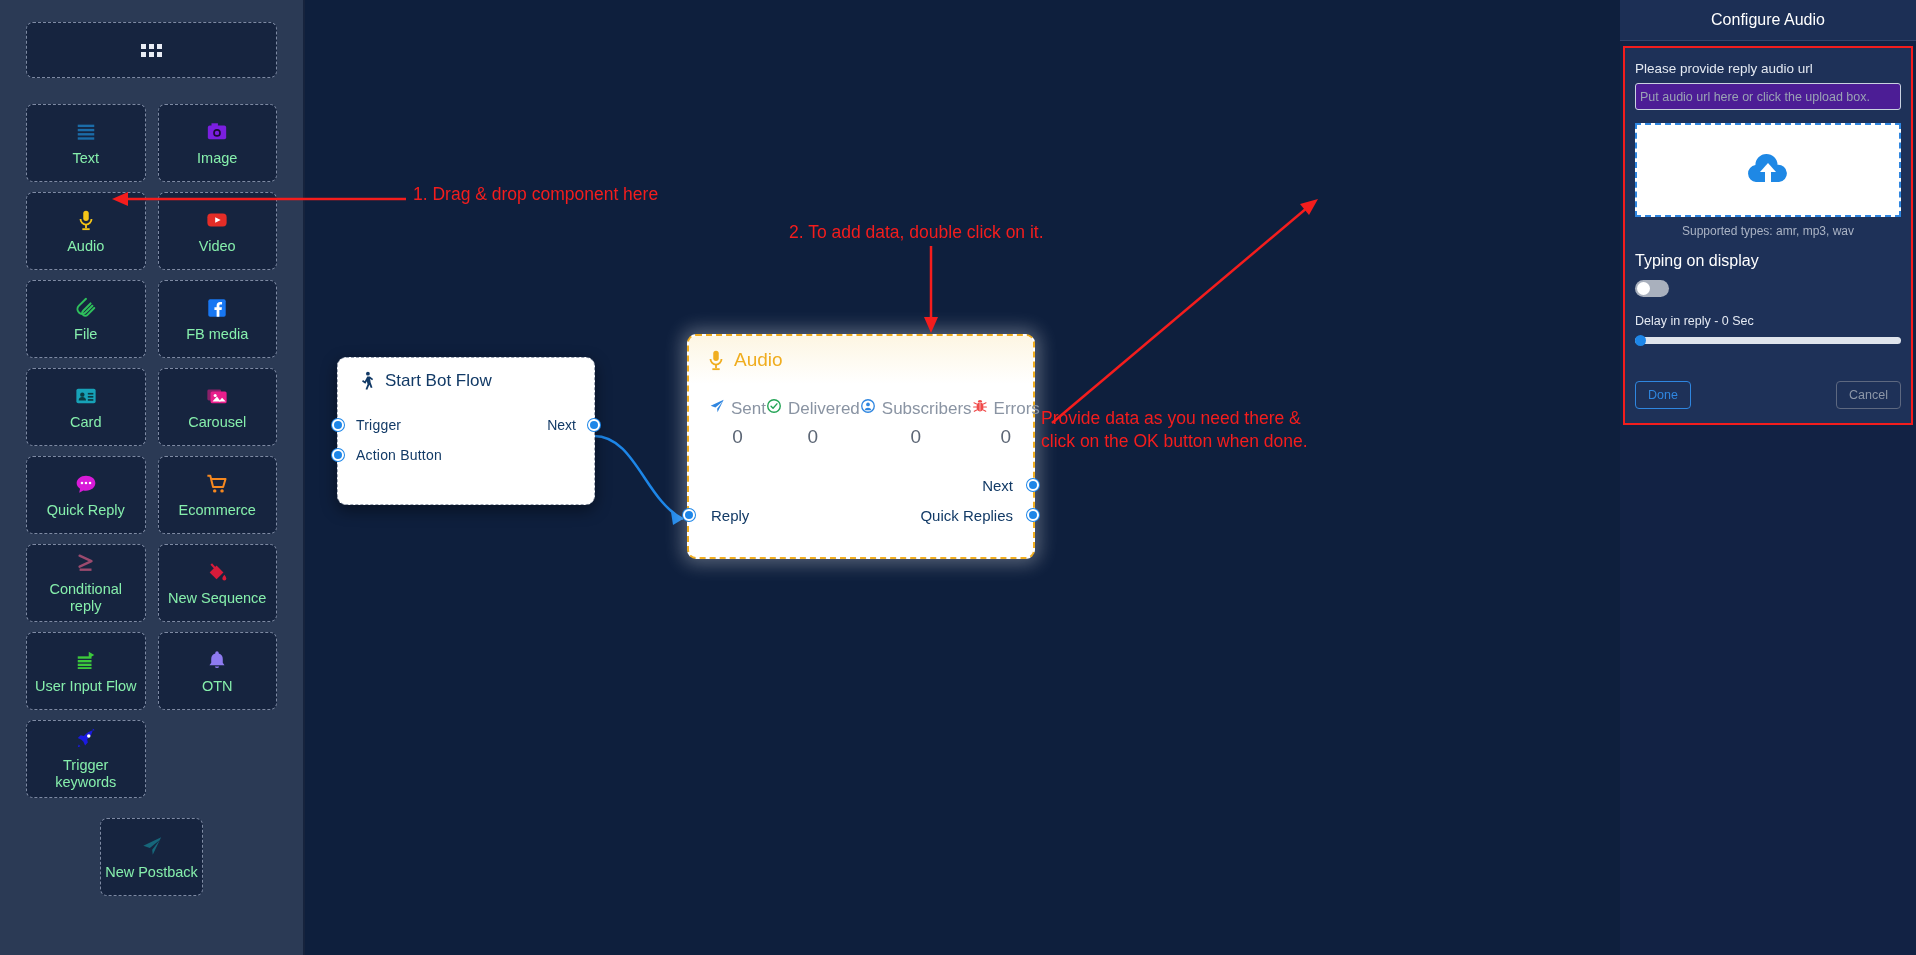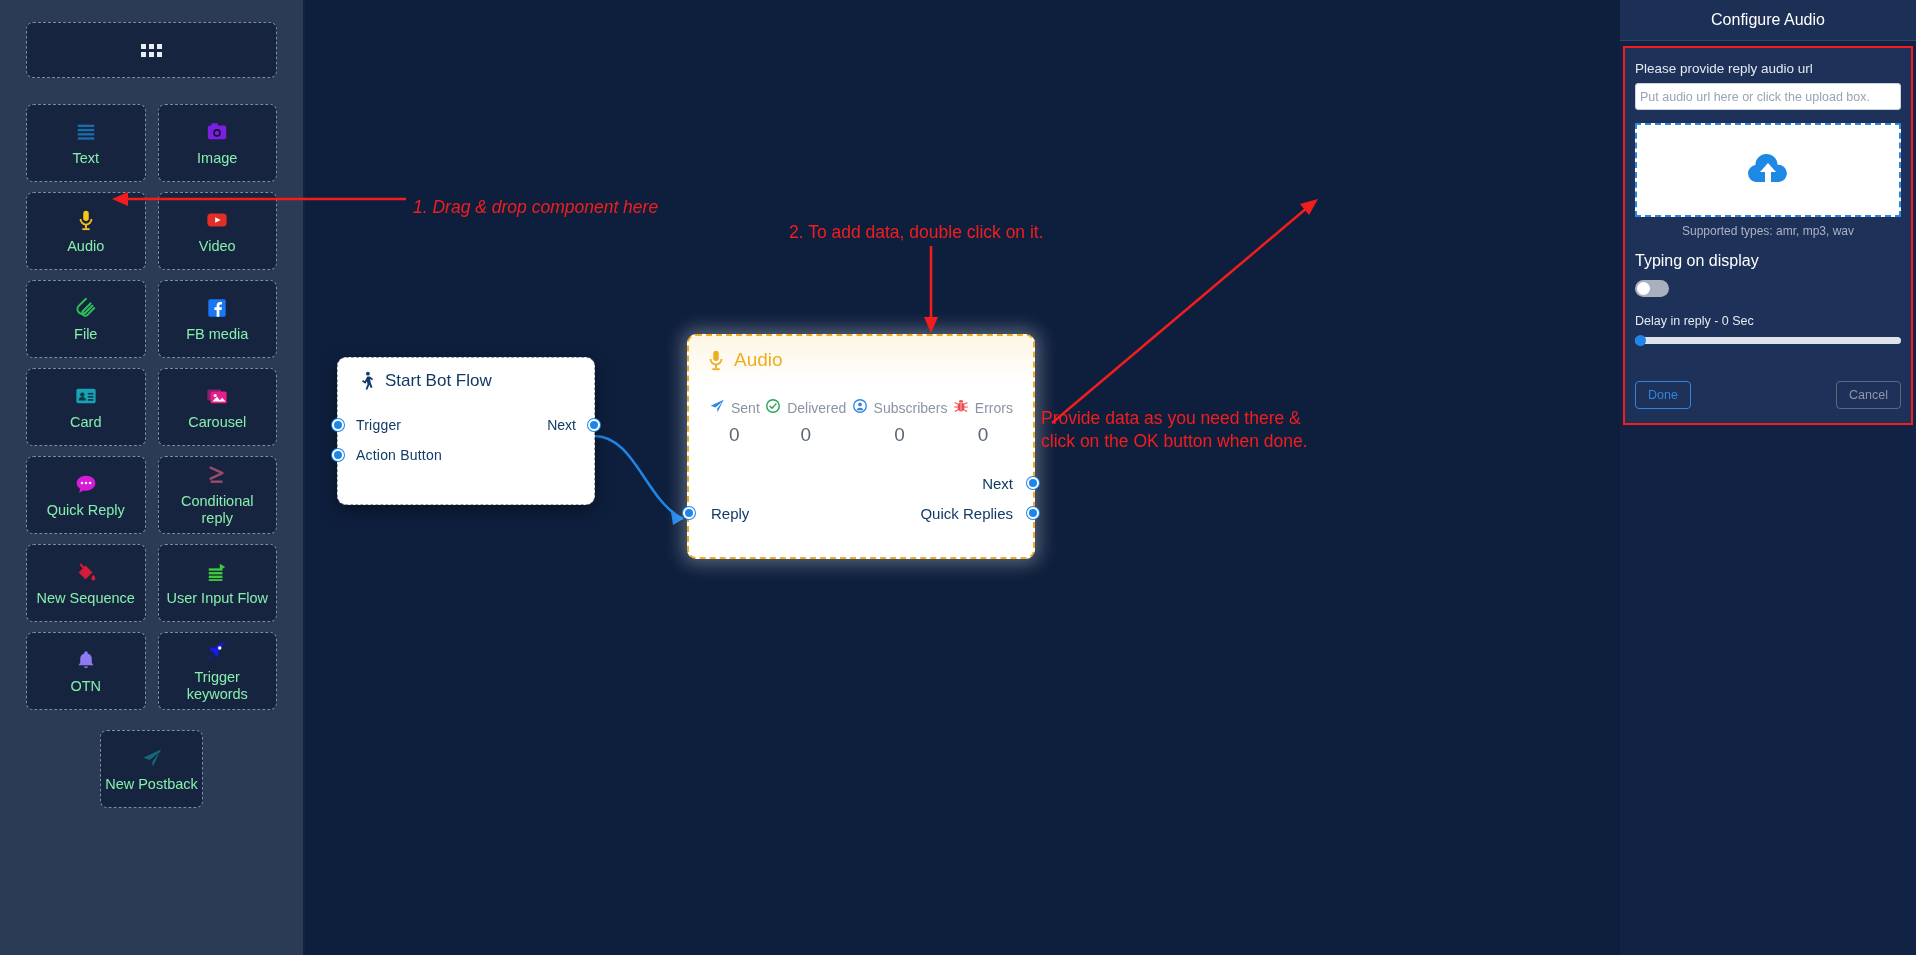--- a/index.html
+++ b/index.html
@@ -85,21 +85,21 @@
     box-shadow: 0 0 18px 5px rgba(255,255,255,.30);
   }
   .node-audio .ahead {
     display: flex; align-items: center; gap: 7px;
     height: 48px; padding-left: 16px;
     background: linear-gradient(180deg,#fdf6e3 0%, #ffffff 100%);
     color: #f0ad1f; font-size: 19px; border-radius: 7px 7px 0 0;
   }
   .stats { display: flex; justify-content: space-between; padding: 14px 20px 0 20px; }
   .stat { display: flex; flex-direction: column; align-items: center; gap: 7px; }
-  .stat .srow { display: flex; align-items: center; gap: 6px; color: #8a94a3; font-size: 14px; }
+  .stat .srow { display: flex; align-items: center; gap: 6px; color: #8a94a3; font-size: 17px; }
   .stat .sval { color: #5c6675; font-size: 19px; }
   .aout { margin-top: 22px; }
   .aout .arow {
     position: relative; height: 30px; display: flex; align-items: center; justify-content: flex-end;
     padding-right: 20px; color: #123a66; font-size: 15px;
   }
   .arow.replyrow { justify-content: space-between; padding-left: 22px; }
 
   
   .connector { position: absolute; left: 0; top: 0; width: 1316px; height: 955px; pointer-events: none; }
@@ -122,21 +122,21 @@
     border-bottom: 1px solid #34456b;
   }
   .rbody {
     margin: 5px 3px 0 3px; padding: 13px 10px 14px 10px;
     border: 2px solid #f41d1d; background: #1e3158; min-height: 374px;
     position: relative;
   }
   .rlabel { color: #e4e9f2; font-size: 13.5px; margin-bottom: 7px; }
   .rinput {
     width: 100%; height: 27px; border-radius: 3px; border: 1px solid #c9d2e0;
-    background: #ffffff; padding: 0 4px; font-size: 12.5px; color: #8b94a5;
+    background: #4c1d95; padding: 0 4px; font-size: 12.5px; color: #8b94a5;
     font-family: "Liberation Sans", sans-serif;
   }
   .rinput::placeholder { color: #9aa3b4; }
   .dropzone {
     margin-top: 13px; height: 94px; background: #ffffff;
     border: 2px dashed #2f86e0; display: flex; align-items: center; justify-content: center;
   }
   .supported { text-align: center; color: #aab3c4; font-size: 12px; margin-top: 7px; }
   .rsub { color: #ffffff; font-size: 16px; margin-top: 14px; }
   .toggle {
@@ -261,20 +261,30 @@
         <div class="pal-item">
           <span class="pal-icon">
             <svg class="ic" viewBox="0 0 24 24">
               <path d="M12 3 C6.2 3 1.8 6.6 1.8 11 c0 2.5 1.4 4.7 3.7 6.1 L4.6 21.5 L9.1 19 a13 13 0 0 0 2.9 0.3 c5.8 0 10.2 -3.6 10.2 -8.3 S17.8 3 12 3 Z" fill="#d81bd8"></path>
               <circle cx="7.6" cy="11" r="1.4" fill="#ffffff"></circle>
               <circle cx="12" cy="11" r="1.4" fill="#ffffff"></circle>
               <circle cx="16.4" cy="11" r="1.4" fill="#ffffff"></circle>
             </svg>
           </span>
           <span class="pal-label">Quick Reply</span>
+        </div>
+        <div class="pal-item">
+          <span class="pal-icon">
+            <svg class="ic" viewBox="0 0 24 24">
+              <path d="M1.5 3 h3.2 l3 12.2 h11 l2.6 -8.6 H6.4" stroke="#f6881f" stroke-width="2.2" fill="none" stroke-linejoin="round"></path>
+              <circle cx="9.5" cy="19.5" r="1.9" fill="#f6881f"></circle>
+              <circle cx="17.5" cy="19.5" r="1.9" fill="#f6881f"></circle>
+            </svg>
+          </span>
+          <span class="pal-label">Ecommerce</span>
         </div>
         <div class="pal-item">
           <span class="pal-icon">
             <svg class="ic" viewBox="0 0 24 24">
               <path d="M5 4 L18 10 L5 16" stroke="#9b4a6e" stroke-width="2.6" fill="none" stroke-linejoin="round" stroke-linecap="round"></path>
               <rect x="5" y="18" width="13" height="2.6" fill="#9b4a6e"></rect>
             </svg>
           </span>
           <span class="pal-label">Conditional reply</span>
         </div>
@@ -436,21 +446,21 @@
     <line x1="406" y1="199" x2="125" y2="199" stroke="#f41d1d" stroke-width="2.5"></line>
     <polygon points="112,199 128,192 128,206" fill="#f41d1d"></polygon>
 
     <line x1="931" y1="246" x2="931" y2="320" stroke="#f41d1d" stroke-width="2.5"></line>
     <polygon points="931,333 924,317 938,317" fill="#f41d1d"></polygon>
 
     <line x1="1052" y1="423" x2="1308" y2="207" stroke="#f41d1d" stroke-width="2.5"></line>
     <polygon points="1318,199 1300,204 1309,215" fill="#f41d1d"></polygon>
   </svg>
 
-  <div class="anno" style="left:413px; top:196px;font-style:italic;">1. Drag &amp; drop component here</div>
+  <div class="anno" style="left:413px; top:183px;">1. Drag &amp; drop component here</div>
   <div class="anno" style="left:789px; top:221px;">2. To add data, double click on it.</div>
   <div class="anno" style="left:1041px; top:407px;">Provide data as you need there &amp;</div>
   <div class="anno" style="left:1041px; top:430px;">click on the OK button when done.</div>
 
   <div class="rpanel">
     <div class="rtitle">Configure Audio</div>
     <div class="rbody">
       <div class="rlabel">Please provide reply audio url</div>
       <input class="rinput" type="text" placeholder="Put audio url here or click the upload box." style="">
 

